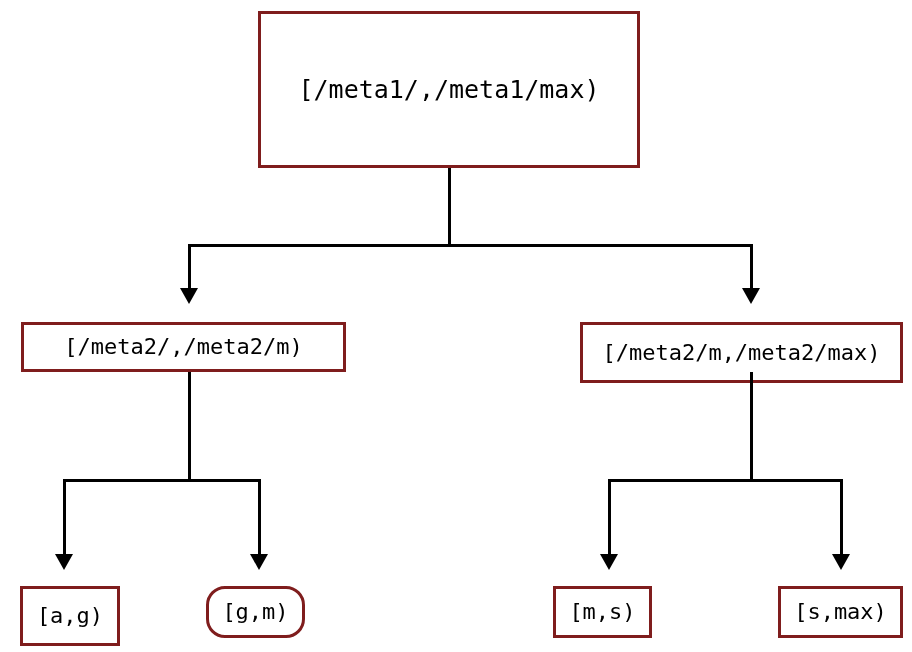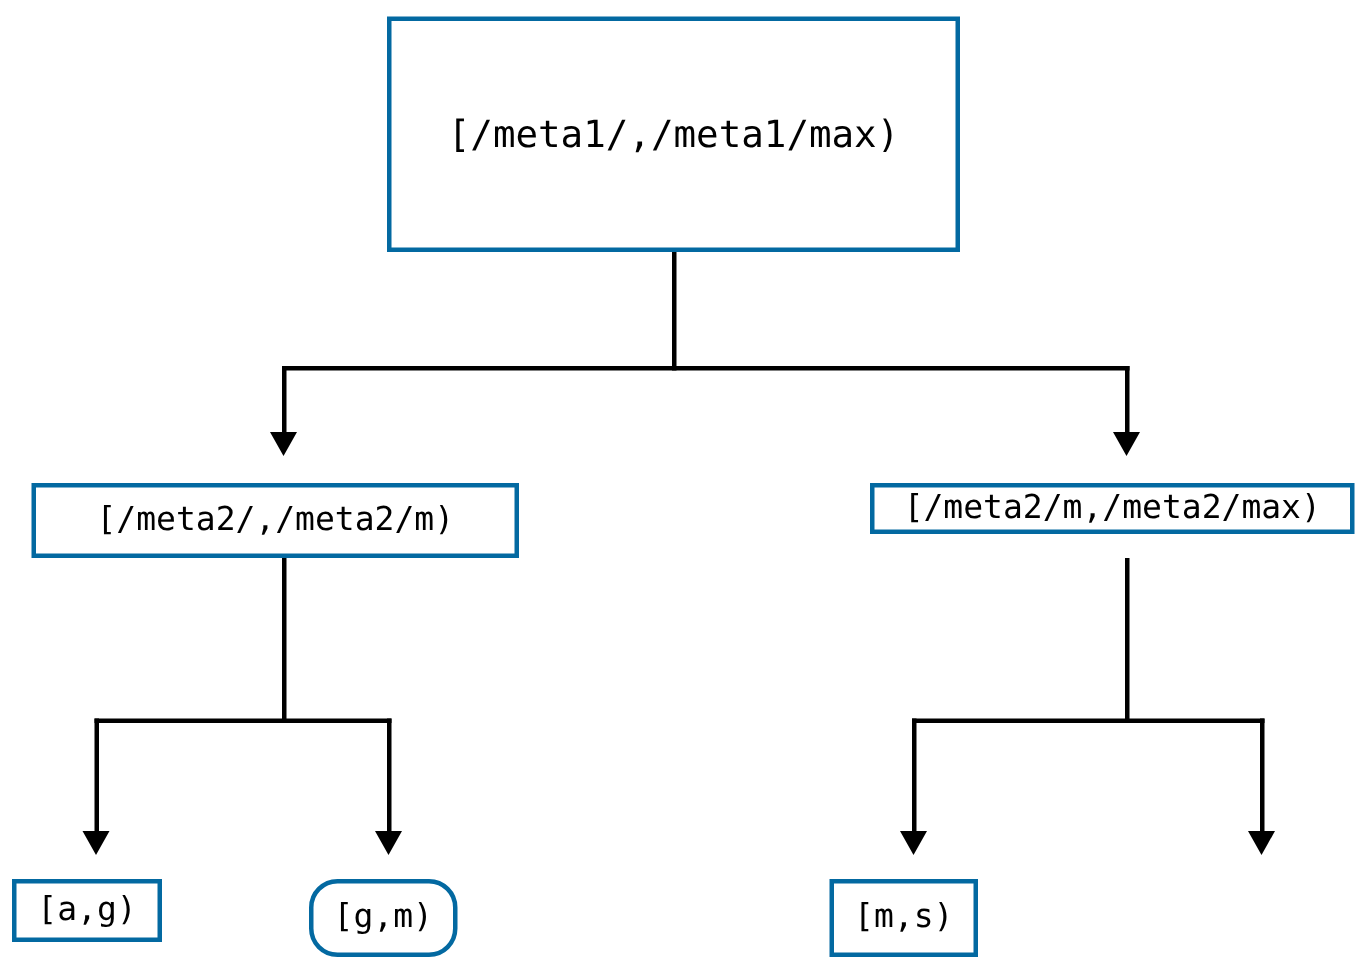--- a/index.html
+++ b/index.html
@@ -11,21 +11,21 @@
     position: relative;
     width: 912px;
     height: 652px;
     background: #ffffff;
     overflow: hidden;
     font-family: "DejaVu Sans Mono", "Liberation Mono", monospace;
   }
   .node {
     position: absolute;
     box-sizing: border-box;
-    border: 3px solid #0369a1;
+    border: 3px solid #7f1d1d;
     background: #ffffff;
     display: flex;
     align-items: center;
     justify-content: center;
     color: #000000;
     white-space: pre;
   }
   .node-label {
     display: block;
     line-height: 1;
@@ -44,32 +44,32 @@
   #node-l2-left {
     left: 21px;
     top: 322px;
     width: 325px;
     height: 50px;
   }
   #node-l2-right {
     left: 580px;
     top: 322px;
     width: 323px;
-    height: 34px;
+    height: 61px;
     text-align: center;
   }
   #node-l2-left .node-label,
   #node-l2-right .node-label { font-size: 22px; }
 
   
   #node-leaf-ag {
-    left: 8px;
+    left: 20px;
     top: 586px;
     width: 100px;
-    height: 42px;
+    height: 60px;
   }
   #node-leaf-gm {
     left: 206px;
     top: 586px;
     width: 99px;
     height: 52px;
     border-radius: 19px;
   }
   #node-leaf-ms {
     left: 553px;
@@ -152,14 +152,17 @@
   </div>
 
   <div class="node leaf" id="node-leaf-gm">
     <span class="node-label">[g,m)</span>
   </div>
 
   <div class="node leaf" id="node-leaf-ms">
     <span class="node-label">[m,s)</span>
   </div>
 
+  <div class="node leaf" id="node-leaf-smax">
+    <span class="node-label">[s,max)</span>
+  </div>
 
 </div>
 
 </body></html>

